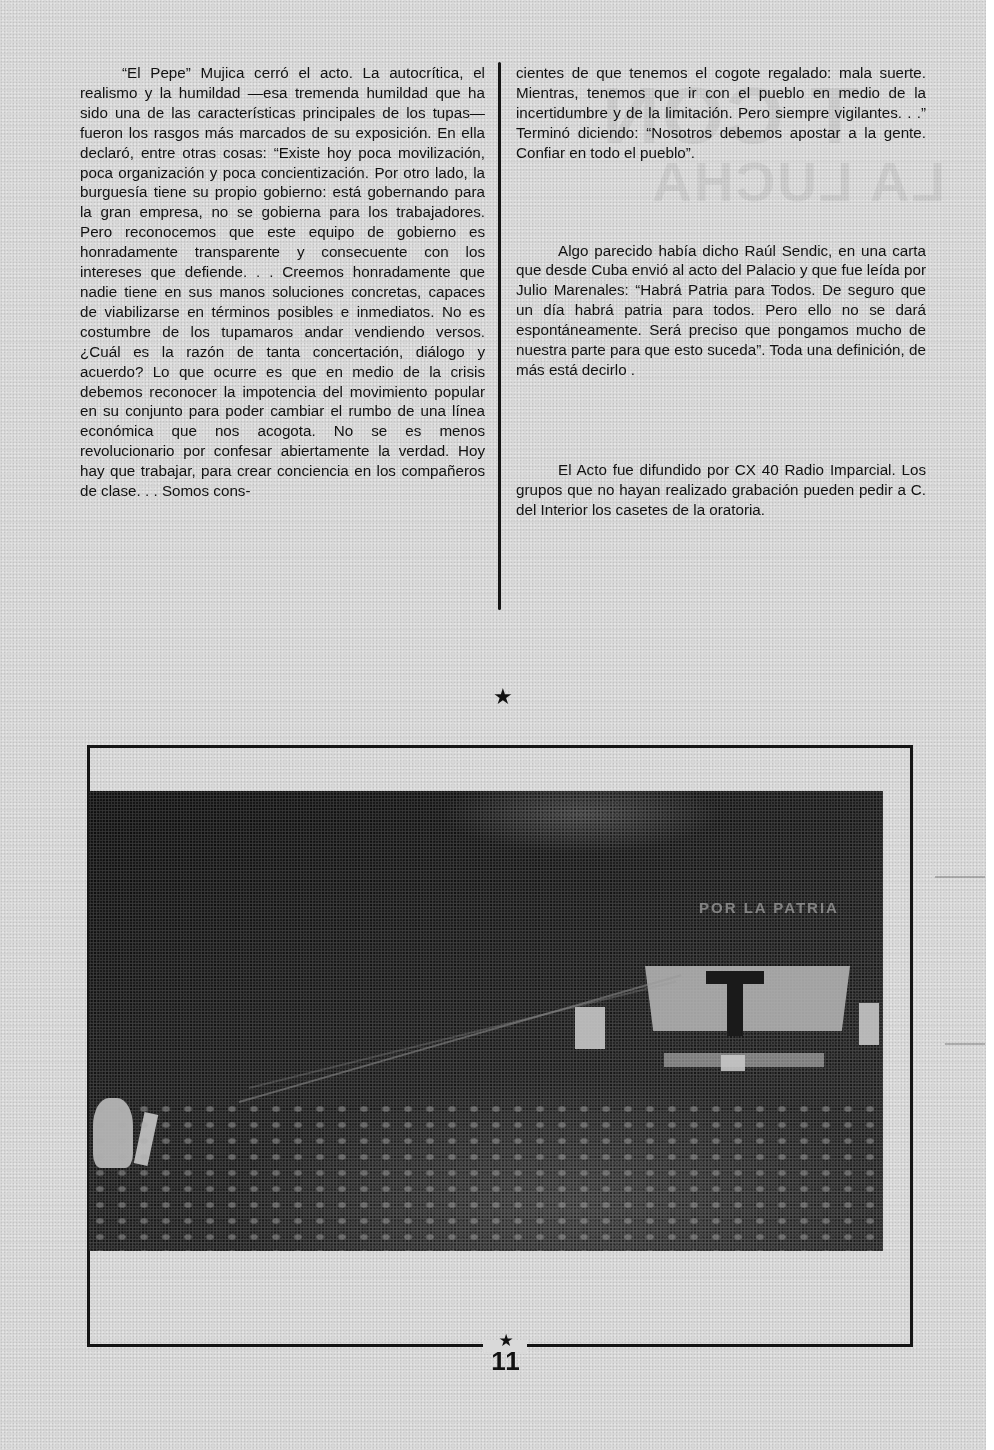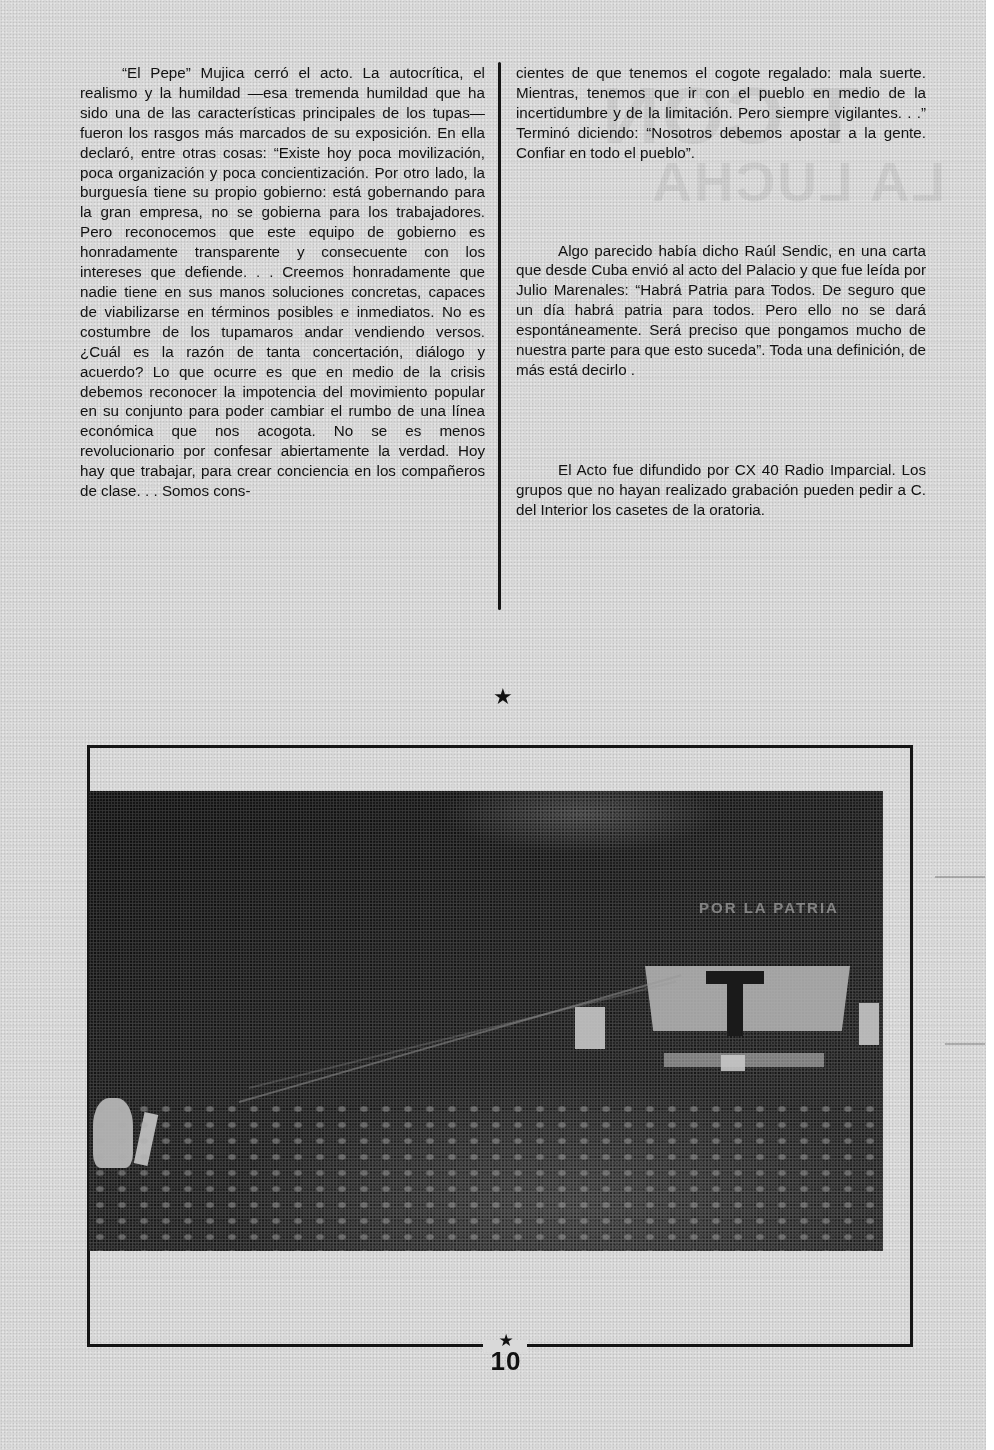--- a/index.html
+++ b/index.html
@@ -132,18 +132,18 @@
     <div class="railing" style="left:160px; top:296px; width:440px; transform:rotate(-14deg); opacity:0.6;"></div>
     <div class="speaker" style="left:4px; top:307px; width:40px; height:70px;"></div>
     <div class="sign" style="left:50px; top:322px; width:14px; height:52px; transform:rotate(12deg);"></div>
     <div class="crowd"></div>
   </div>
 
   <div class="frame-bottom-break"></div>
 
   <div class="page-num-wrap">
     <span class="pstar">★</span>
-    <span class="pnum">10</span>
+    <span class="pnum">11</span>
   </div>
 
   <div class="margin-tick" style="left:935px; top:876px; width:50px;"></div>
   <div class="margin-tick" style="left:945px; top:1043px; width:40px;"></div>
 </div>
 
 </body></html>

